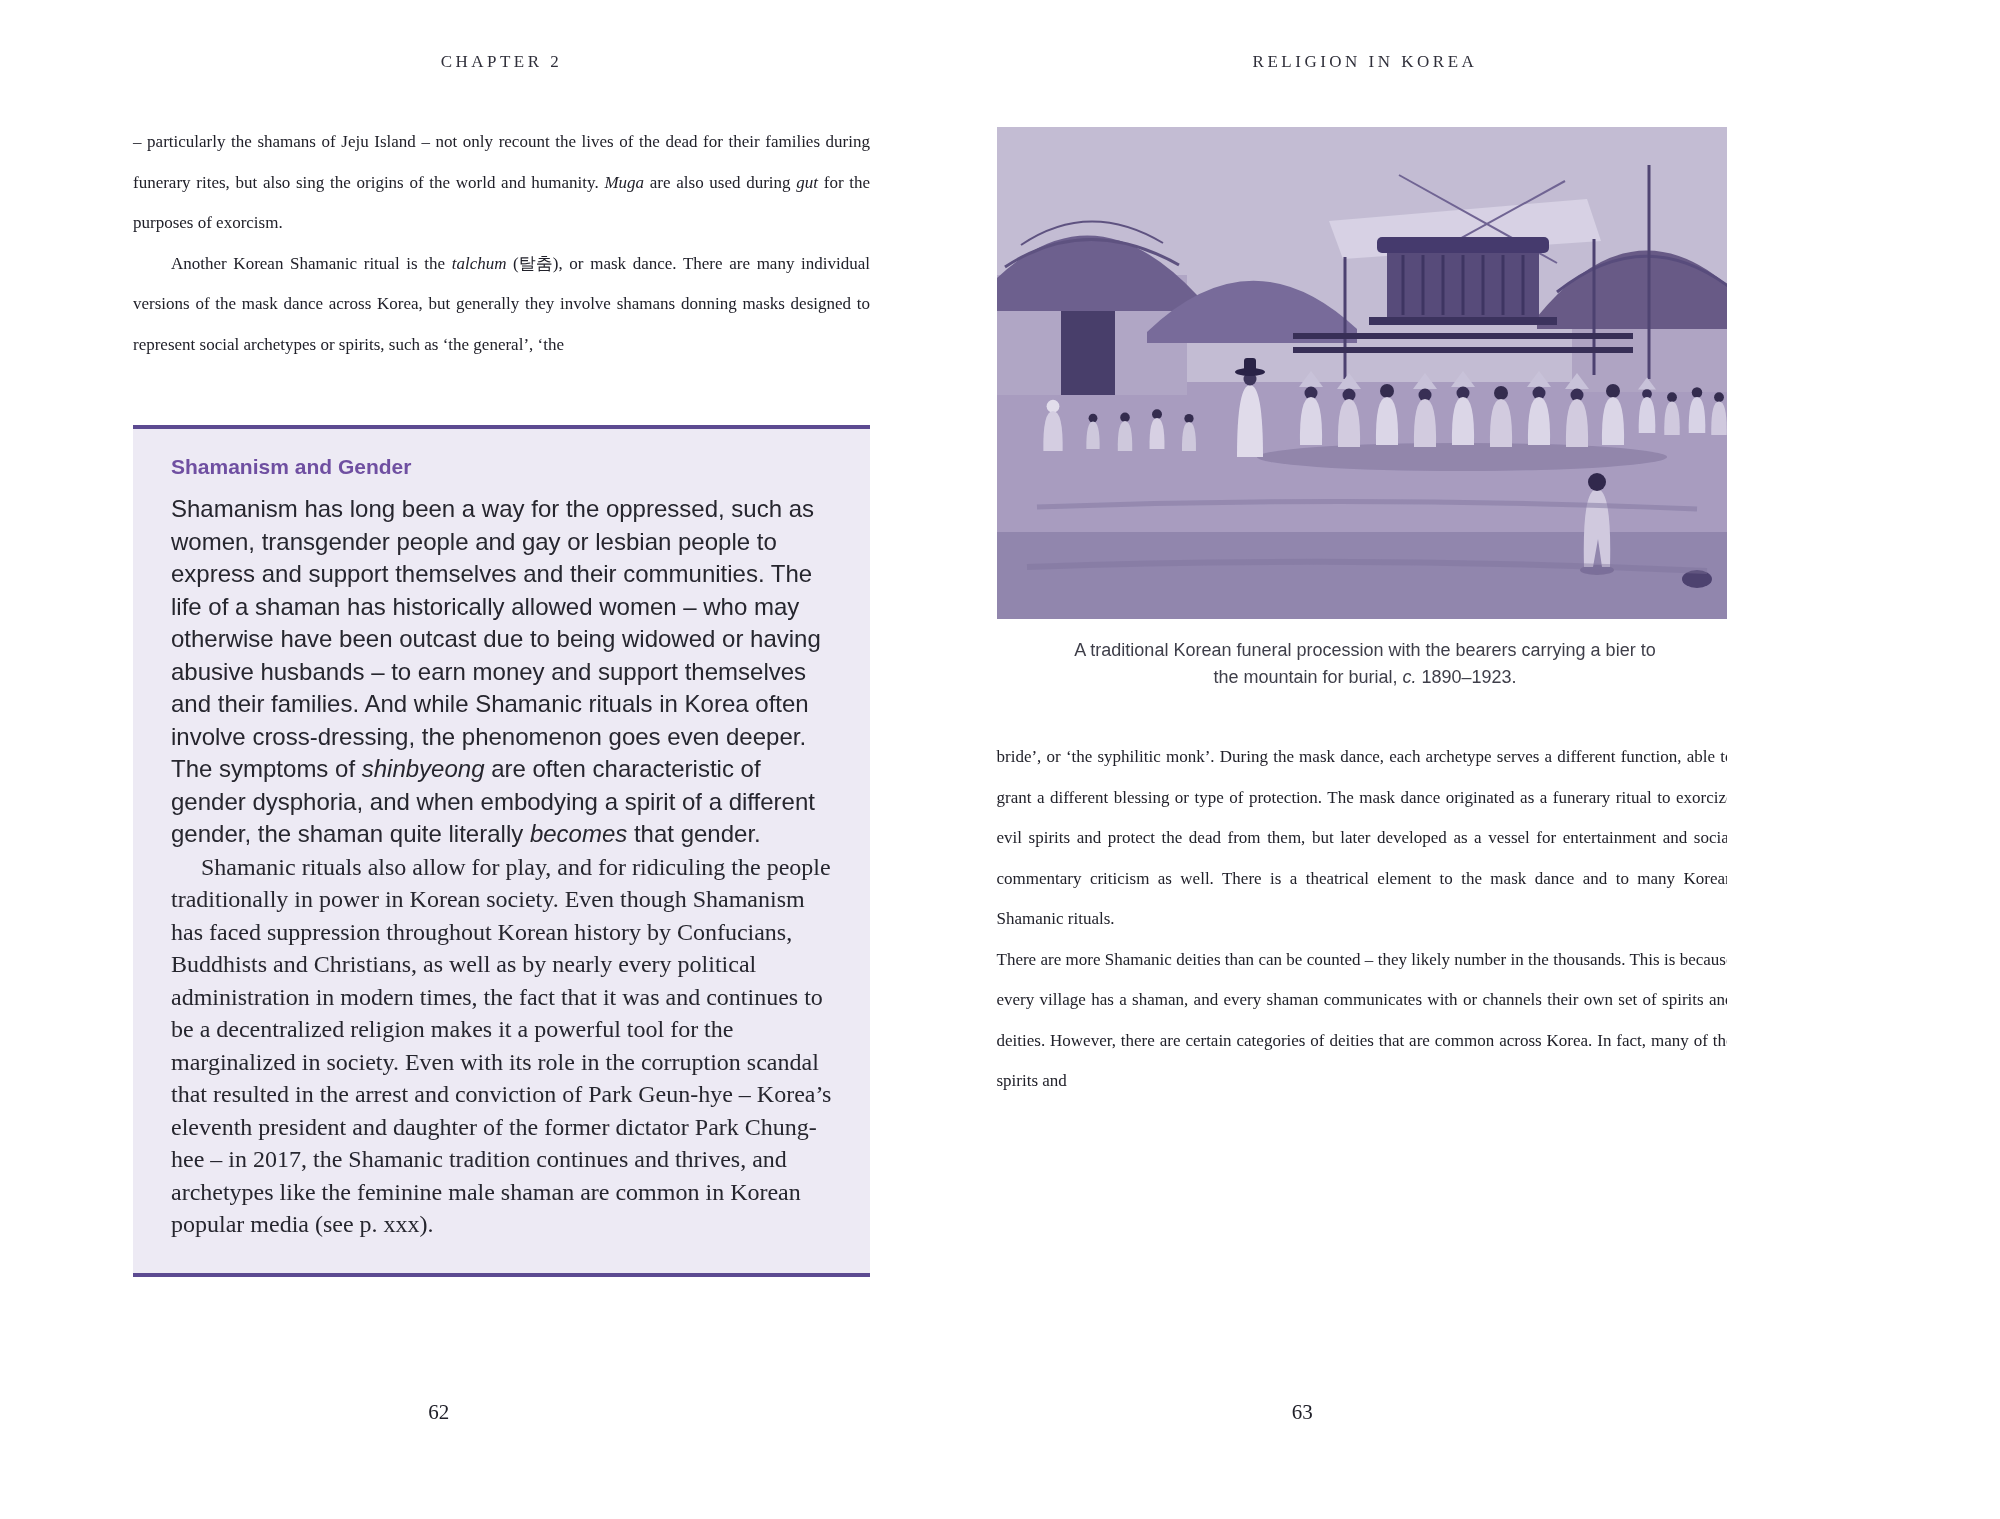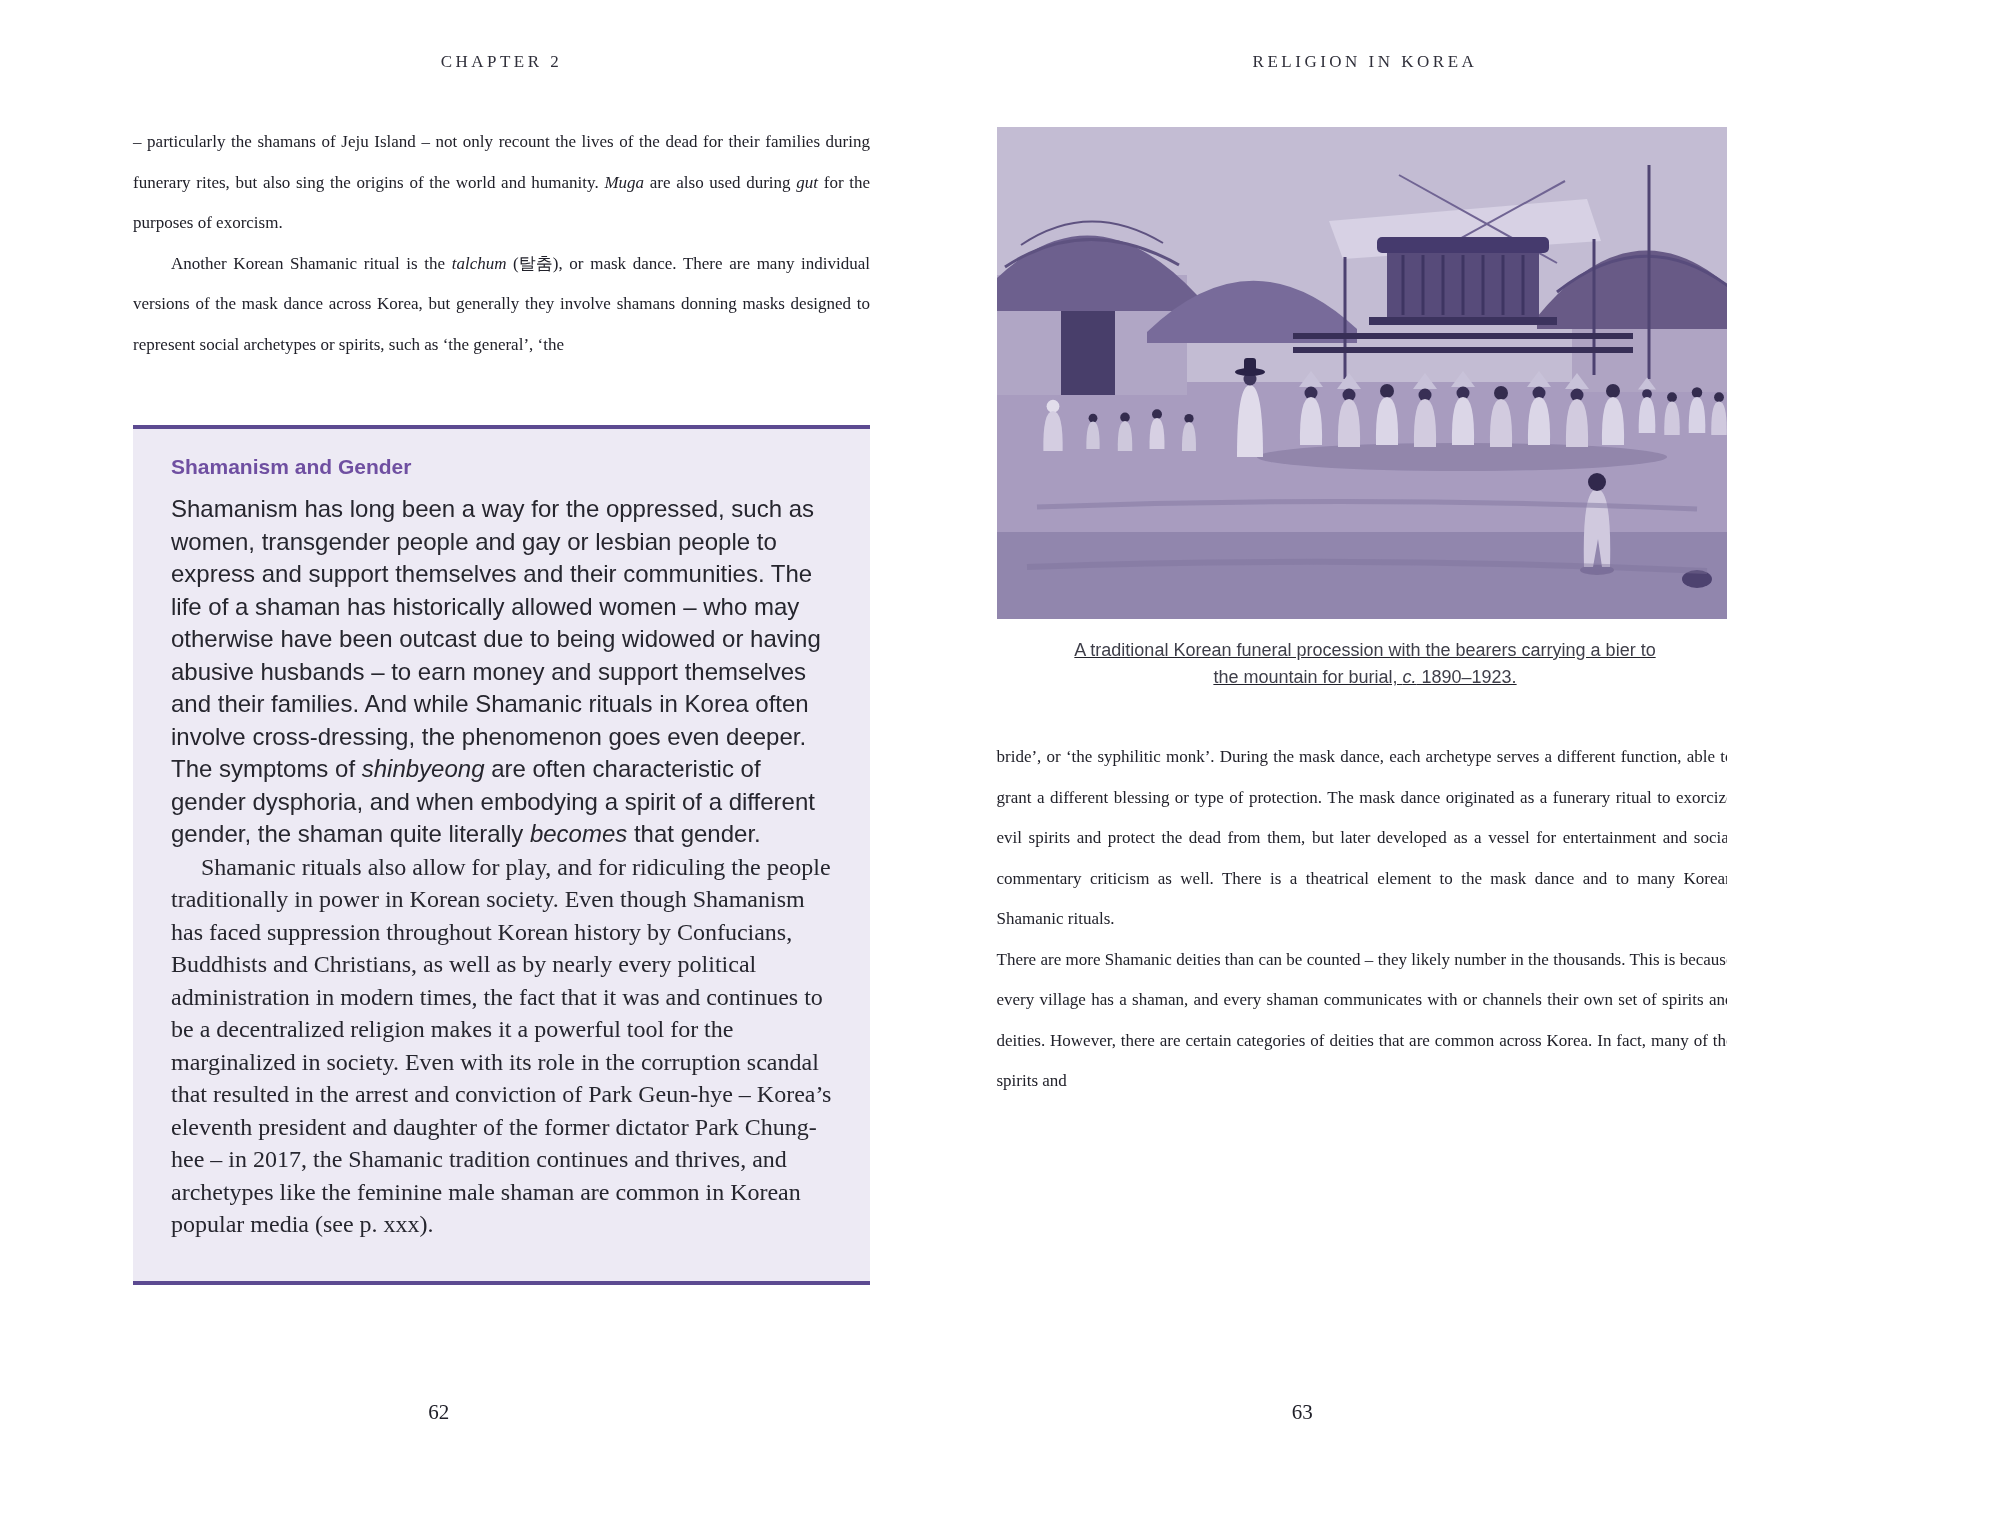--- a/index.html
+++ b/index.html
@@ -17,37 +17,37 @@
   }
   .body-block { margin-top: 50px; }
   .body-block p {
     margin: 0; font-size: 17px; line-height: 40.5px;
     text-align: justify; color: #21212a;
   }
   p.indent { text-indent: 38px; }
   .sidebar {
     margin-top: 60px; background: #edeaf4;
     border-top: 4px solid #5c4a91; border-bottom: 4px solid #5c4a91;
-    padding: 26px 38px 40px 38px;
+    padding: 26px 38px 32px 38px;
     font-family: "Liberation Sans", sans-serif;
   }
   .sidebar-title {
     margin: 0 0 14px 0; font-size: 21px; font-weight: 700;
     color: #6f4fa1; font-family: "Liberation Sans", sans-serif;
   }
   .sidebar p.sb {
     margin: 0; font-size: 24px; line-height: 32.5px;
     color: #26262e; text-align: left;
   }
   .sidebar p.indent-sb { text-indent: 30px; font-family: Liberation Serif, serif; }
   .folio {
     position: absolute; left: 7px; width: 100%; bottom: 94px;
     text-align: center; font-size: 21px; color: #21212a;
   }
-  .photo-figure { margin: 55px 0 0 0; text-decoration: underline; }
+  .photo-figure { margin: 55px 0 0 0; }
   .photo-figure svg { display: block; width: 737px; height: 492px; }
   .caption {
     margin: 18px auto 0 auto; width: 600px; text-align: center;
     font-family: "Liberation Sans", sans-serif;
     font-size: 18px; line-height: 27px; color: #3e3e49;
   }
   .right-body { margin-top: 46px; }
   .subhead {
     margin: 40px 0 0 0; font-size: 23px; line-height: 40.5px;
     font-weight: 700; color: #21212a;

